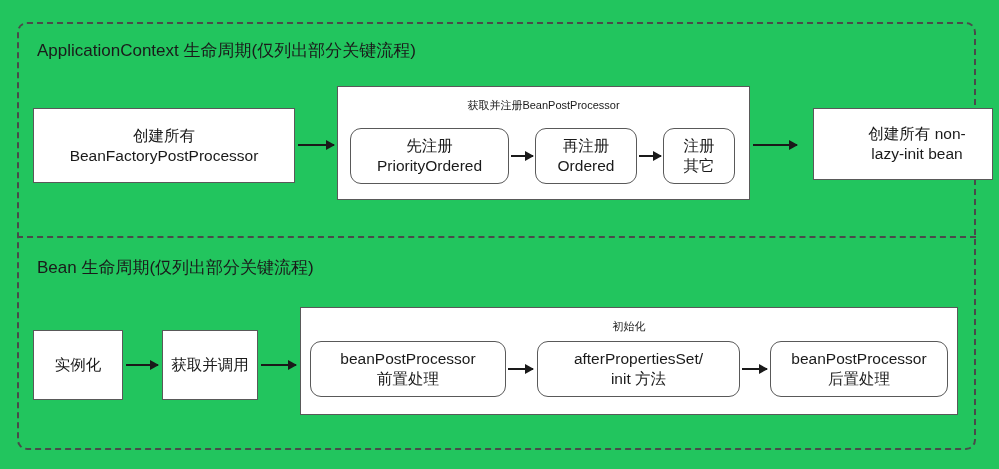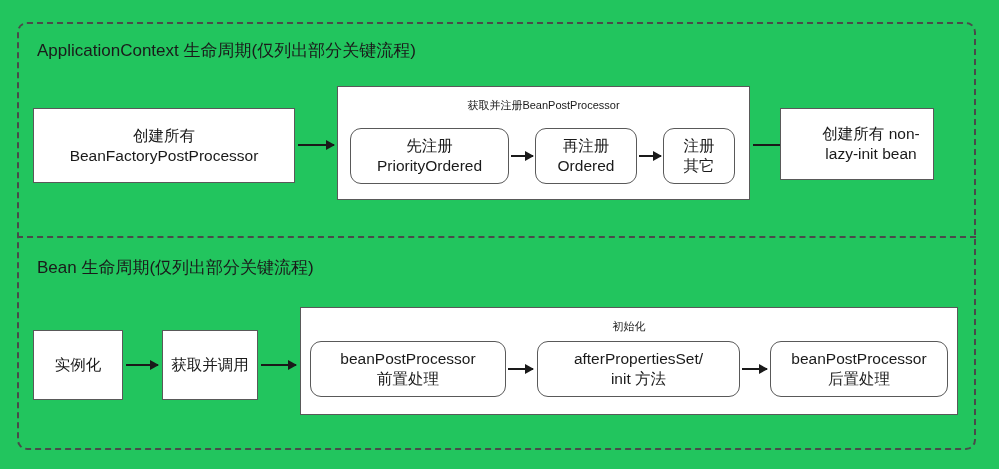--- a/index.html
+++ b/index.html
@@ -139,21 +139,21 @@
 
   <div class="arrow" style="left:639px; top:155px; width:22px;"></div>
 
   <div class="node rounded" id="node-others" style="left:663px; top:128px; width:72px; height:56px;">
     <span class="txt">注册
 其它</span>
   </div>
 
   <div class="arrow" style="left:753px; top:144px; width:44px;"></div>
 
-  <div class="node" id="node-non-lazy" style="left:780px; top:108px; width:154px; height:72px;padding-left:28px;">
+  <div class="node" id="node-non-lazy" style="left:813px; top:108px; width:180px; height:72px;padding-left:28px;">
     <span class="txt">创建所有 non-
 lazy-init bean</span>
   </div>
 
   <div class="section-title" id="title-bean">Bean 生命周期(仅列出部分关键流程)</div>
 
   <div class="node" id="node-instantiate" style="left:33px; top:330px; width:90px; height:70px;align-items:center;">
     <span class="txt">实例化</span>
   </div>
 

